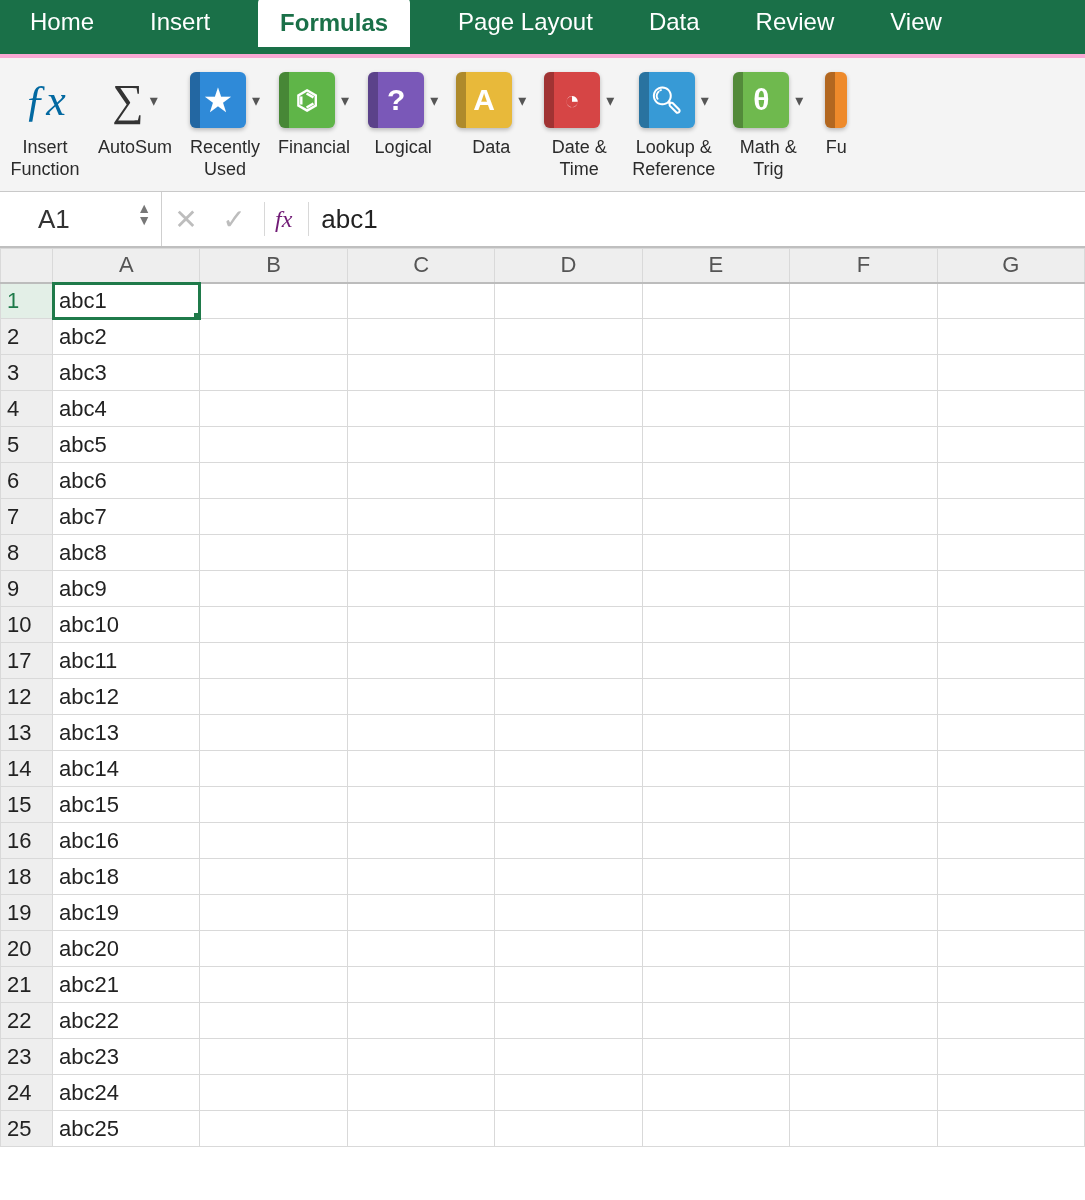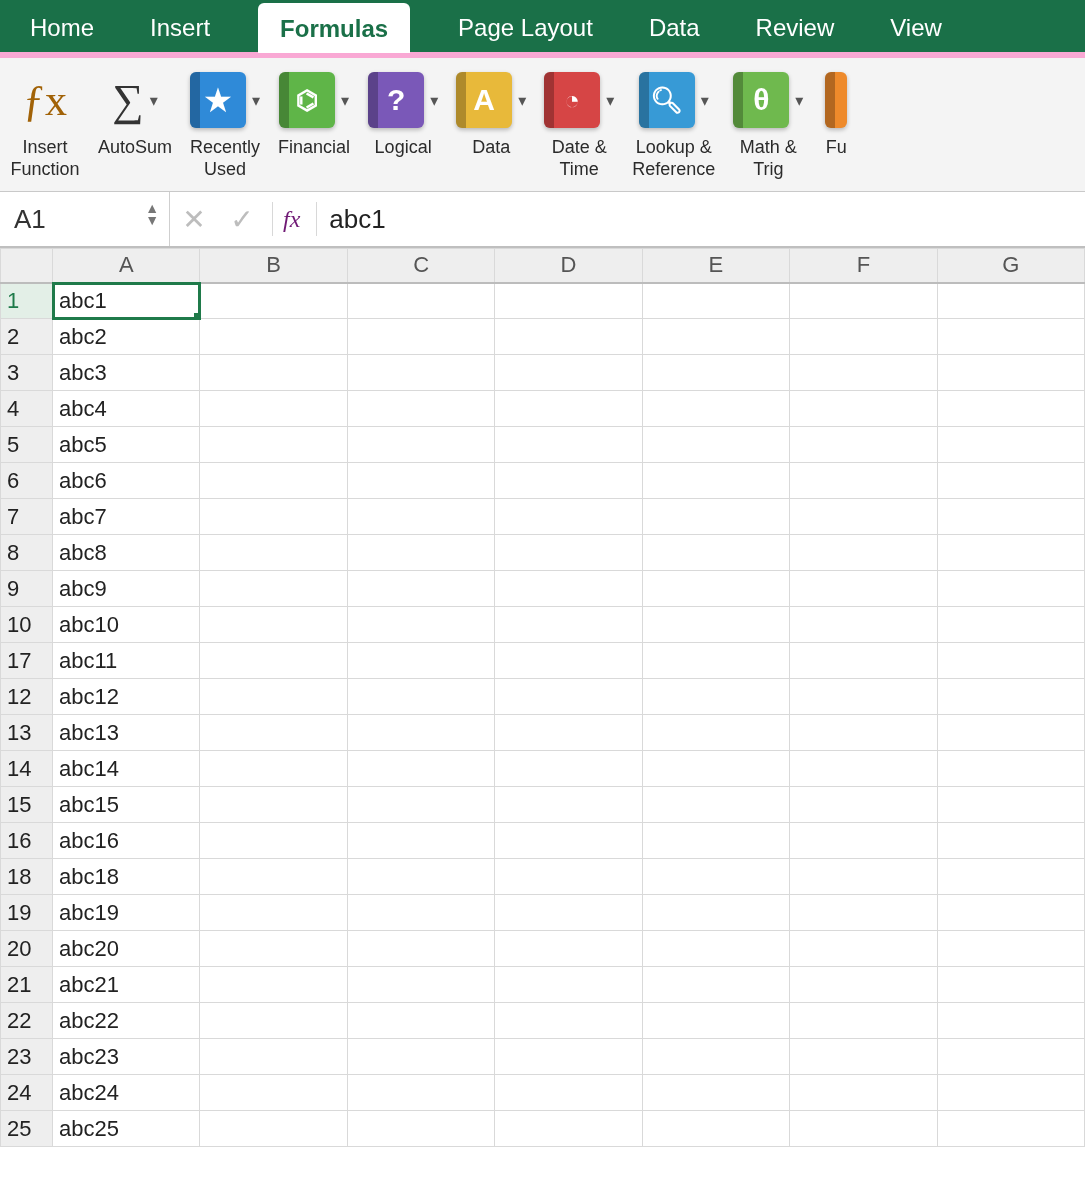--- a/index.html
+++ b/index.html
@@ -5,25 +5,25 @@
   * { box-sizing: border-box; }
   html,body { margin:0; padding:0; font-family: -apple-system, "Helvetica Neue", Arial, sans-serif; background:#fff; }
   body { width:1085px; height:1200px; overflow:hidden; }
 
   
   .tabs {
     background:#1a7048;
     display:flex;
     align-items:flex-end;
     height:58px;
-    padding:0 22px;
+    padding:8px 22px;
     gap:40px;
     color:#fff;
     font-size:24px;
-    border-bottom:6px solid #f9a8d4;
+    border-bottom:4px solid #f9a8d4;
   }
   .tab {
     padding:12px 8px 10px 8px;
     cursor:pointer;
   }
   .tab.active {
     background:#fff;
     color:#1a7048;
     font-weight:600;
     border-radius:6px 6px 0 0;
@@ -51,37 +51,37 @@
   .group .label { font-size:18px; color:#2b2b2b; text-align:center; line-height:22px; }
   .big-icon {
     width:56px; height:56px; border-radius:6px; display:flex; align-items:center; justify-content:center;
     box-shadow:0 2px 4px rgba(0,0,0,.25);
     position:relative;
   }
   .book-icon::after{
     content:""; position:absolute; left:0; top:0; width:10px; height:100%;
     border-radius:6px 0 0 6px; background:rgba(0,0,0,.25);
   }
-  .fx-icon { font-family:"Times New Roman", serif; font-size:44px; color:#a16207; width:70px; text-align:center;}
+  .fx-icon { font-family:"Times New Roman", serif; font-style:italic; font-size:44px; color:#0369a1; width:70px; text-align:center;}
   .sigma { font-size:44px; color:#333; font-family:"Times New Roman", serif;}
   .drop-caret { font-size:16px; color:#555; margin-left:6px; align-self:center;}
   .star { color:#fff; font-size:34px;}
   .bg-blue{background:#2f8ad8;} .bg-green{background:#5fb548;} .bg-purple{background:#7a58b8;}
   .bg-yellow{background:#e8b93a;} .bg-red{background:#d64545;} .bg-lblue{background:#379ad6;}
   .bg-green2{background:#6fb94e;} .bg-orange{background:#ee8a2b;}
   .ico-text{color:#fff; font-size:30px; font-weight:600;}
 
   
   .formula-bar {
     display:flex; align-items:center; height:56px; border-bottom:2px solid #bfbfbf;
     background:#fff; position:relative;
   }
   .name-box {
-    width:170px; height:100%; border-right:1px solid #cfcfcf; display:flex; align-items:center;
-    padding-left:14px; font-size:26px; color:#333; position:relative;
+    width:138px; height:100%; border-right:1px solid #cfcfcf; display:flex; align-items:center;
+    padding-left:14px; font-size:26px; color:#333; position:relative;margin-left:24px;
   }
   .name-box .spin { position:absolute; right:10px; top:10px; display:flex; flex-direction:column; color:#777; font-size:14px; line-height:12px;}
   .fb-btn { width:48px; text-align:center; font-size:28px; color:#bdbdbd; }
   .fb-fx { font-family:"Times New Roman", serif; font-style:italic; font-size:24px; color:#701a75; padding:0 10px 0 4px;}
   .fb-sep { width:1px; height:62%; background:#d8d8d8; margin:0 6px;}
   .fb-input { font-size:26px; color:#222; padding-left:6px; flex:1;}
 
   
   .sheet { position:relative; }
   table.grid { border-collapse:collapse; table-layout:fixed; width:1085px; }

